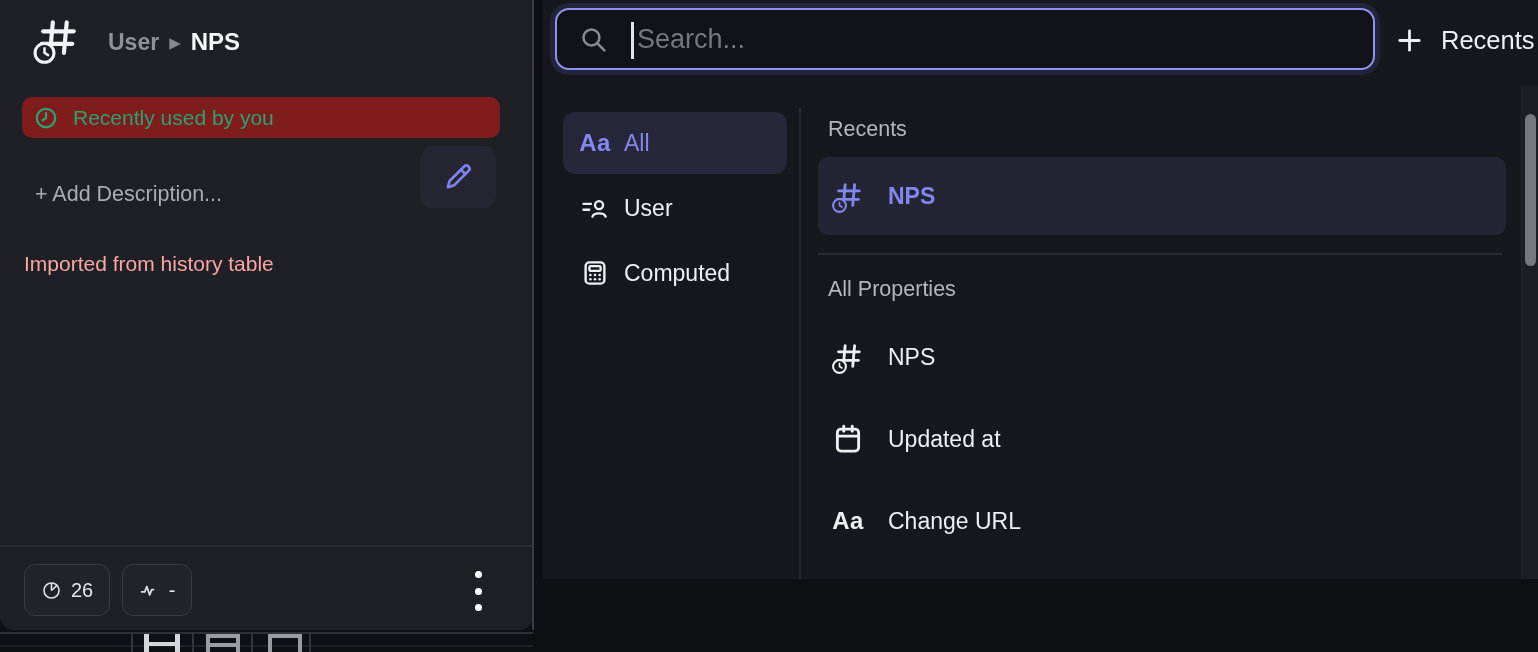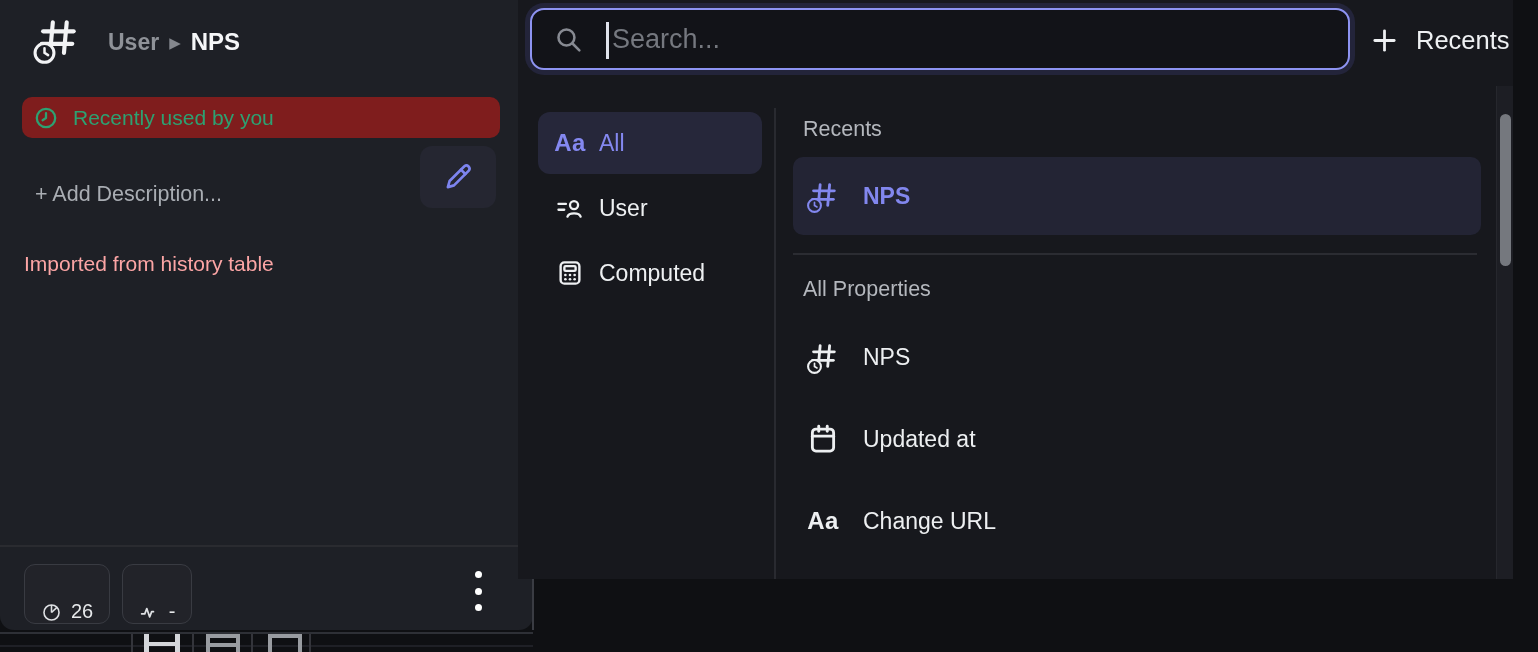--- a/index.html
+++ b/index.html
@@ -36,40 +36,40 @@
     color:#7d84ef; cursor:pointer;
   }
   .pencil-btn svg { width:32px; height:32px; }
   .import-label { position:absolute; left:24px; top:252px; font-size:21px; color:#fca5a5; }
   .import-value {
     position:absolute; left:343px; top:250px; width:155px; font-size:21px; color:#ecedef;
     line-height:39px; word-break:break-all;
   }
   .panel-divider { position:absolute; left:0; top:545px; width:533px; height:2px; background:#2a2b30; }
   .pill {
-    position:absolute; top:564px; height:60px; border:1.5px solid #393b42; border-radius:11px;
-    background:#222329; display:flex; align-items:flex-end; justify-content:center; gap:9px;
+    position:absolute; top:564px; height:52px; border:1.5px solid #393b42; border-radius:11px;
+    background:#222329; display:flex; align-items:center; justify-content:center; gap:9px;
     color:#e6e8ea; font-size:20px; cursor:pointer;
   }
   .pill svg { width:21px; height:21px; color:#dfe1e4; }
   .pill-count { left:24px; width:86px; }
   .pill-trend { left:122px; width:70px; }
   .kebab { position:absolute; left:470px; top:571px; width:16px; height:40px; display:flex;
     flex-direction:column; align-items:center; justify-content:space-between; cursor:pointer; }
   .kebab i { width:7px; height:7px; border-radius:50%; background:#ffffff; }
   
   .bottom-strip { position:absolute; left:0; top:630px; width:533px; height:22px; }
   .bs-line1 { position:absolute; left:0; top:2px; width:533px; height:2px; background:#2e3036; }
   .bs-line2 { position:absolute; left:0; top:15px; width:533px; height:2px; background:#1f2026; }
   .bs-sep { position:absolute; top:4px; width:2px; height:18px; background:#34353b; }
   .bs-g { position:absolute; top:4px; height:18px; }
   .bs-g .vb { position:absolute; top:0; width:5px; height:18px; }
   .bs-g .hb { position:absolute; left:0; height:4px; width:100%; }
   
-  .overlay { position:absolute; left:518px; top:0; width:995px; height:579px; background:#17181d; overflow:hidden; }
+  .overlay { position:absolute; left:543px; top:0; width:995px; height:579px; background:#17181d; overflow:hidden; }
   .search-wrap {
     position:absolute; left:12px; top:8px; width:820px; height:62px;
     background:#121318; border:2.5px solid #8d93f1; border-radius:14px;
     box-shadow:0 0 0 5px #23243a;
   }
   .search-wrap input {
     position:absolute; inset:0; width:100%; height:100%; background:transparent; border:none; outline:none;
     color:#e8e9ee; font-size:27px; padding-left:80px; font-family:"Liberation Sans", sans-serif;
   }
   .search-wrap input::placeholder { color:#75787f; }

